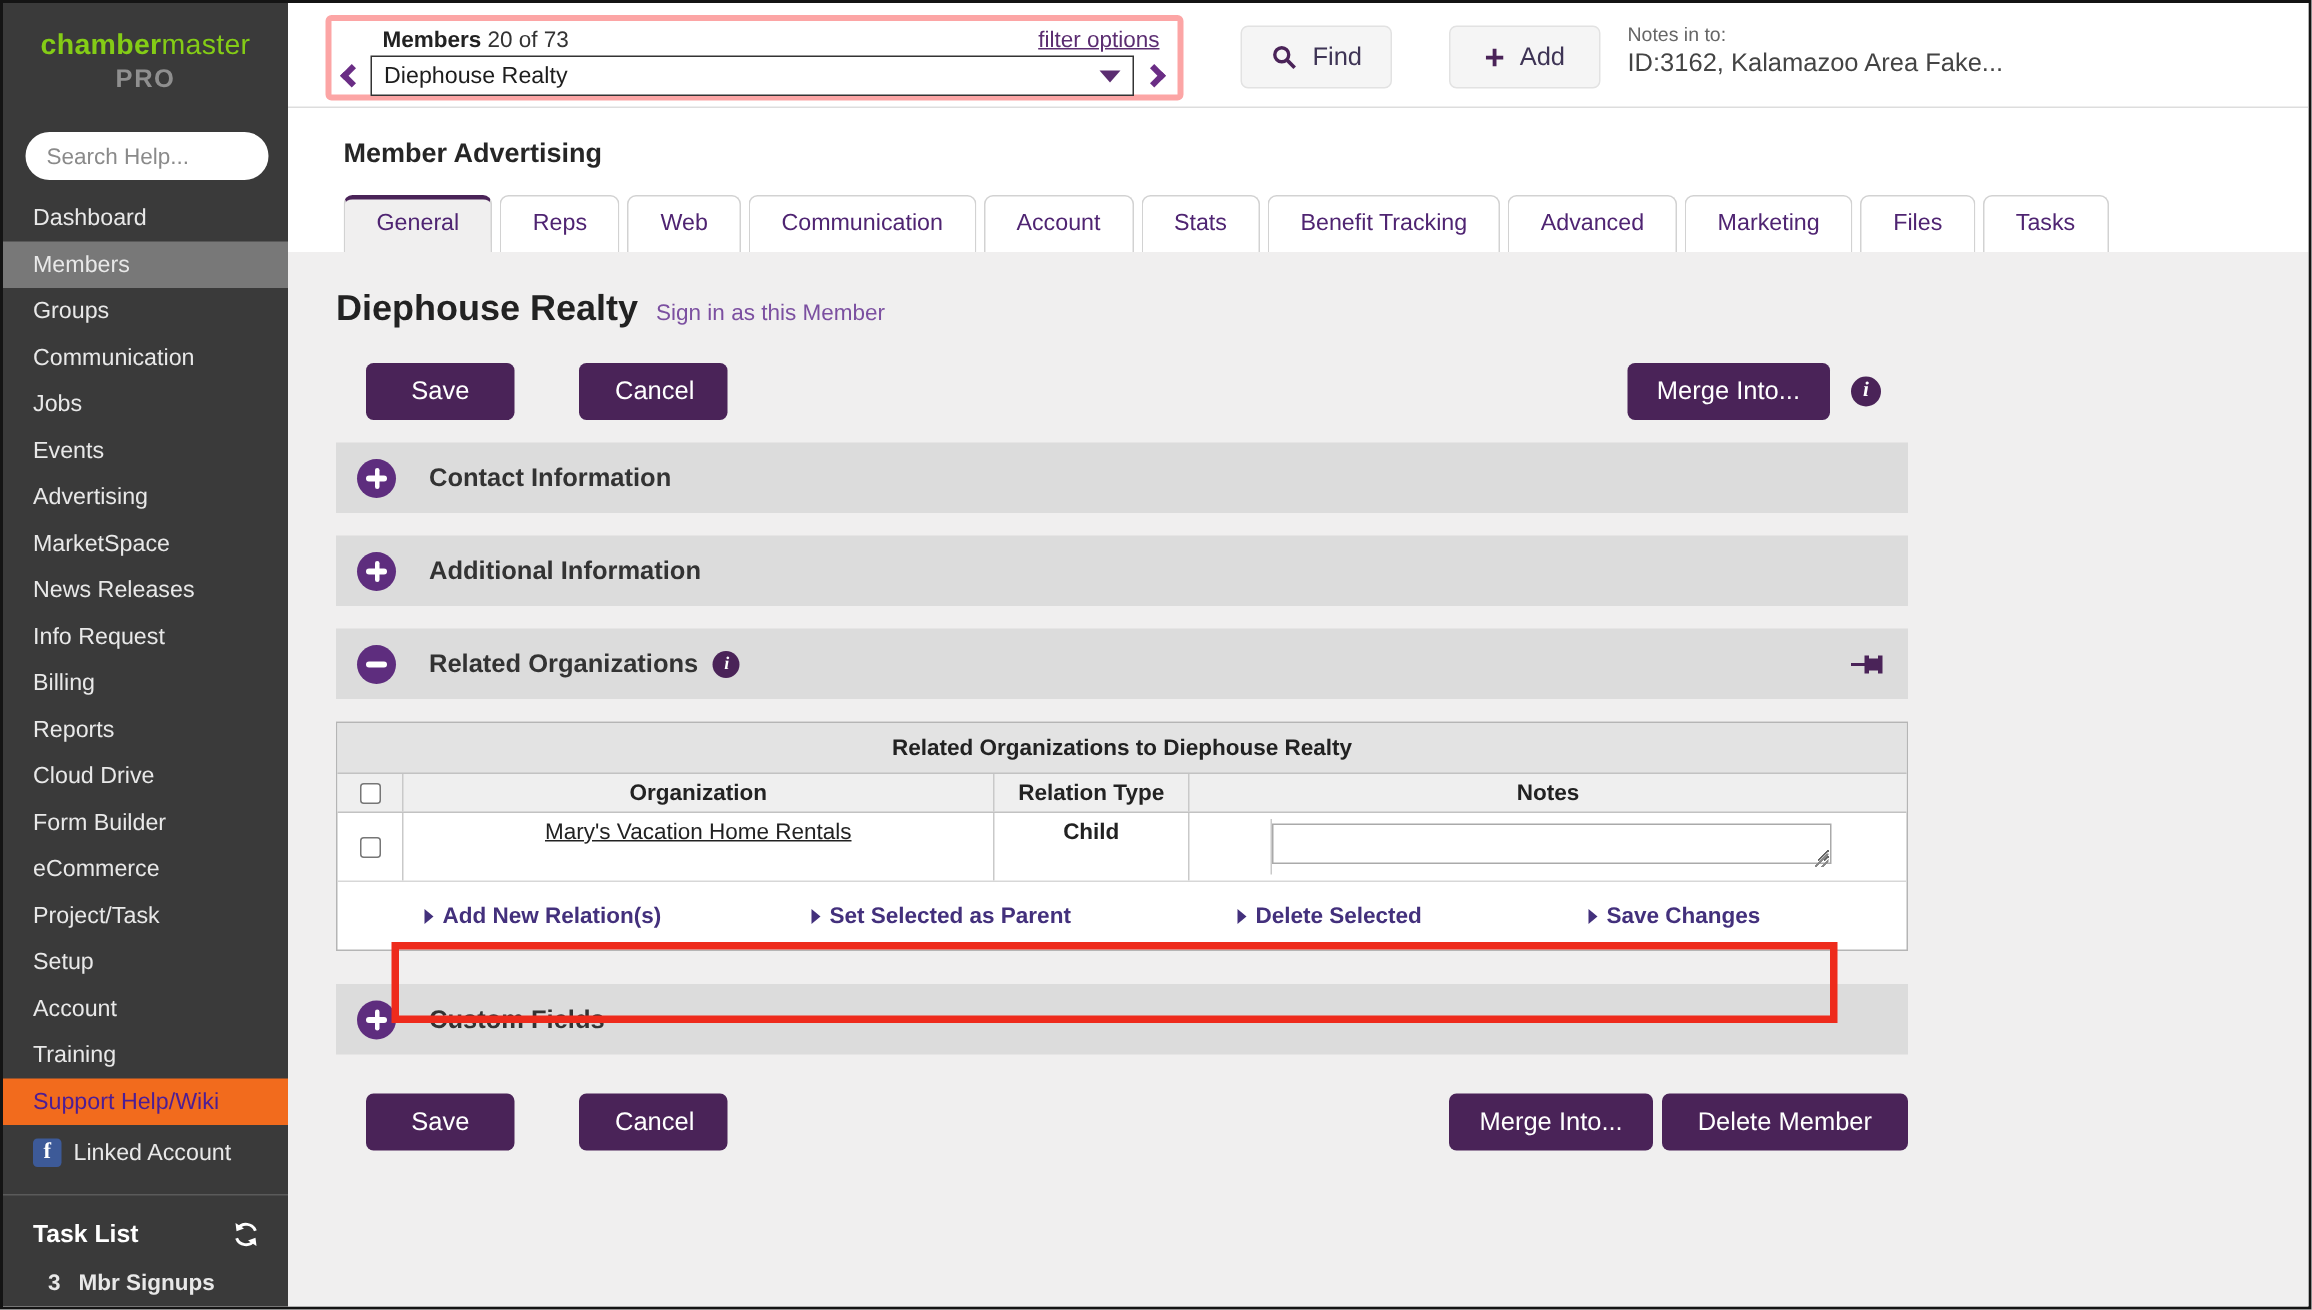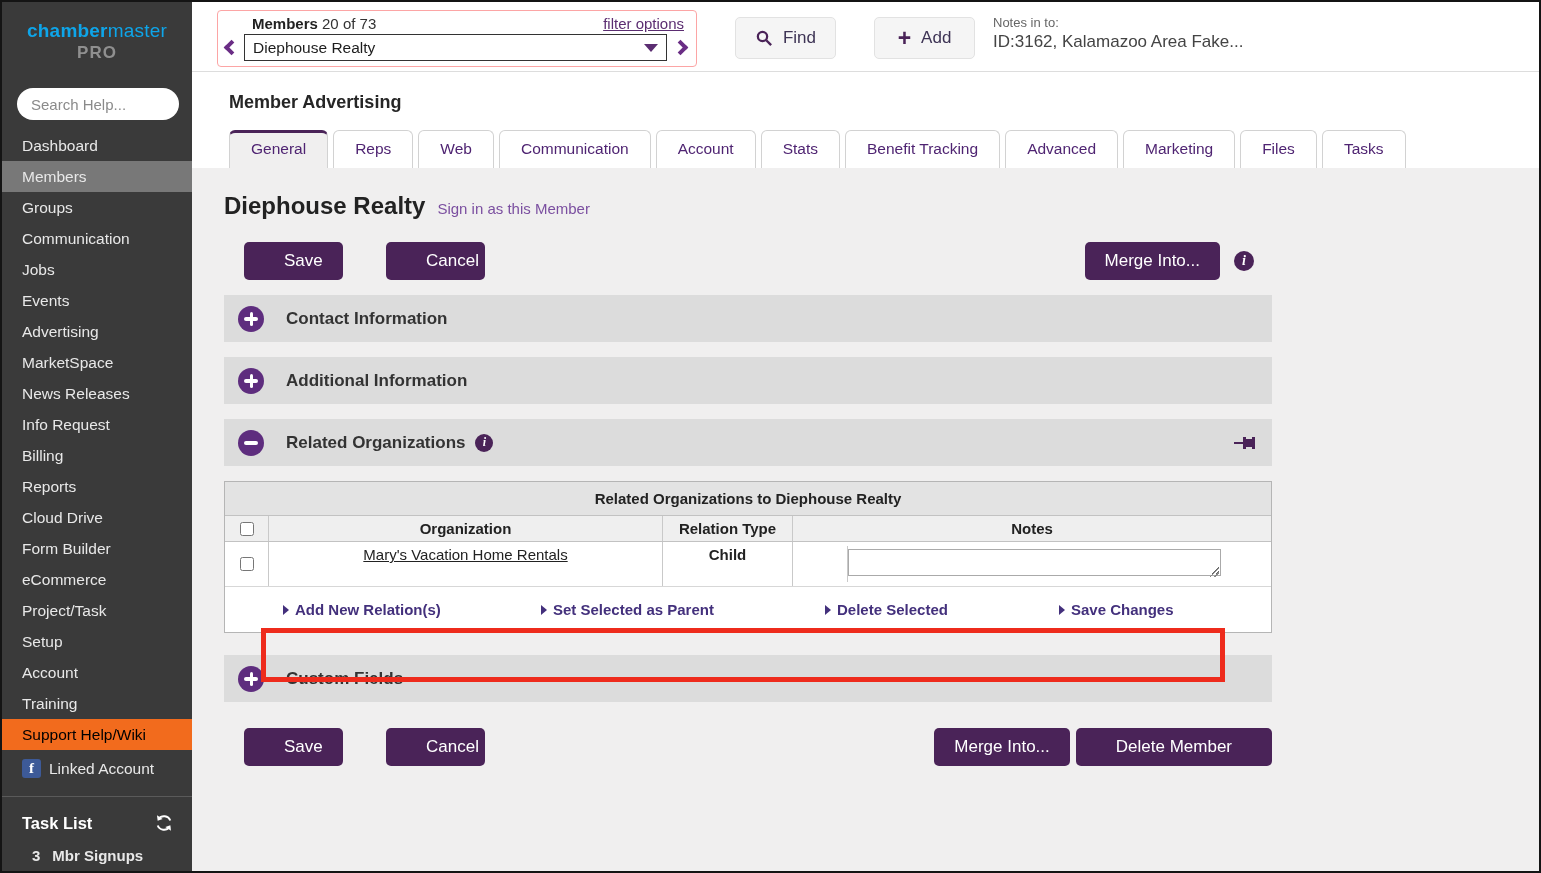--- a/index.html
+++ b/index.html
@@ -3,44 +3,44 @@
 <meta charset="utf-8">
 <style>
   * { margin:0; padding:0; box-sizing:border-box; }
   html,body { background:#888; }
   body { font-family:"Liberation Sans", sans-serif; }
   .screen{ width:1541px; height:873px; border:2px solid #141414; background:#fff; display:flex; overflow:hidden; }
 
   
   .sidebar{ width:190px; min-width:190px; background:#3a3a3a; color:#e8e8e8; display:flex; flex-direction:column; overflow:hidden; }
   .logo{ text-align:center; padding-top:18px; height:72px; }
-  .logo .l1{ font-size:19px; color:#0ea5e9; letter-spacing:.2px; }
+  .logo .l1{ font-size:19px; color:#84cc16; letter-spacing:.2px; }
   .logo .l1 b{ font-weight:bold; }
   .logo .l2{ font-size:17px; font-weight:bold; color:#8f8f8f; letter-spacing:1px; margin-top:1px;}
   .search-wrap{ padding:14px 13px 10px 15px; }
   .search-input{ width:100%; height:32px; border:none; border-radius:16px; padding:0 14px; font-size:15px; color:#444; outline:none; font-family:"Liberation Sans",sans-serif; background:#fff; }
   .search-input::placeholder{ color:#8a8a8a; }
   .nav{ flex:0 0 auto; }
   .nav-item{ font-size:15.5px; padding:5px 8px 5px 20px; line-height:21px; cursor:pointer; color:#e8e8e8; }
   .nav-item.selected{ background:#787878; }
-  .nav-item.orange{ background:#f26b1d; color:#000000; }
+  .nav-item.orange{ background:#f26b1d; color:#4c1d95; }
   .nav-item.linked{ display:flex; align-items:center; gap:8px; padding-top:8px; }
   .fb-icon{ width:19px; height:19px; background:#3d5a98; color:#fff; font-weight:bold; border-radius:3px; font-size:15px; display:flex; align-items:center; justify-content:center; font-family:"Liberation Serif",serif; }
   .side-divider{ border-top:1px solid #5a5a5a; margin-top:12px; }
   .tasklist{ padding:16px 18px 0 20px; }
   .tasklist-head{ display:flex; align-items:center; justify-content:space-between; }
   .tasklist-title{ font-size:16.5px; font-weight:bold; color:#fff; }
   .task-row{ display:flex; gap:12px; padding:14px 0 0 10px; font-size:15px; color:#e8e8e8; font-weight:bold; }
 
   
   .main{ flex:1; display:flex; flex-direction:column; background:#fff; overflow:hidden; }
 
   
   .topbar{ height:70px; min-height:70px; background:#fff; border-bottom:1px solid #ddd; display:flex; align-items:flex-start; padding:8px 0 0 25px; }
-  .member-nav{ border:1px solid #fca5a5; border-radius:4px; width:480px; height:57px; padding:4px 10px 0 8px; position:relative; }
+  .member-nav{ border:4px solid #fca5a5; border-radius:4px; width:572px; height:57px; padding:4px 10px 0 8px; position:relative; }
   .member-nav-top{ display:flex; justify-content:space-between; padding:0 2px 0 26px; font-size:15px; }
   .members-count b{ color:#222; }
   .members-count{ color:#333; }
   .filter-link{ color:#5b2d71; text-decoration:underline; cursor:pointer; }
   .member-nav-bottom{ display:flex; align-items:center; margin-top:2px; }
   .chev{ width:11px; height:11px; border-left:4px solid #6a2d85; border-bottom:4px solid #6a2d85; display:inline-block; cursor:pointer; }
   .chev.left{ transform:rotate(45deg); margin-right:7px; }
   .chev.right{ transform:rotate(225deg); margin-left:8px; }
   .member-select{ flex:1; height:27px; border:1.5px solid #333; background:#fff; display:flex; align-items:center; padding:0 8px; font-size:15.5px; color:#1d1d1d; cursor:pointer; position:relative; }
   .caret-down{ width:0; height:0; border-left:7px solid transparent; border-right:7px solid transparent; border-top:8px solid #5b2d71; margin-left:auto; }
@@ -56,21 +56,21 @@
   .tabs{ display:flex; gap:5px; margin-top:17px; align-items:flex-end; }
   .tab{ border:1px solid #d2d2d2; border-bottom:none; border-radius:6px 6px 0 0; background:#fff; color:#4f2472; font-size:15.5px; padding:9px 21px 10px 21px; cursor:pointer; white-space:nowrap; }
   .tab.active{ background:#f0efef; border-top:3px solid #4a2358; padding-top:7px; font-weight:normal; }
 
   
   .content{ background:#f0efef; flex:1; padding:24px 0 0 32px; position:relative; }
   .cwrap{ width:1048px; }
   .member-head{ display:flex; align-items:baseline; gap:12px; }
   .member-name{ font-size:24px; font-weight:bold; color:#222; }
   .signin-link{ font-size:15px; color:#7b4fa0; cursor:pointer; }
-  .btn{ background:#4a2358; color:#fff; border:none; border-radius:5px; font-size:17px; font-family:"Liberation Sans",sans-serif; padding:0 40px; height:38px; cursor:pointer; }
+  .btn{ background:#4a2358; color:#fff; border:none; border-radius:5px; font-size:17px; font-family:"Liberation Sans",sans-serif; padding:0 24px; height:38px; cursor:pointer; }
   .btnrow{ display:flex; align-items:center; margin-top:22px; }
   .btnrow .b-save{ width:99px; margin-left:20px; }
   .btnrow .b-cancel{ width:99px; margin-left:43px; }
   .btnrow .spacer{ flex:1; }
   .b-merge{ padding:4px 20px; }
   .info-icon{ width:20px; height:20px; border-radius:50%; background:#4a2358; color:#fff; font-family:"Liberation Serif",serif; font-style:italic; font-weight:bold; font-size:14px; display:flex; align-items:center; justify-content:center; margin-left:14px; cursor:pointer; }
 
   .secbar{ background:#dcdcdc; height:47px; margin-top:15px; display:flex; align-items:center; padding:0 14px; }
   .circle-btn{ width:26px; height:26px; border-radius:50%; background:#5e2d7e; position:relative; cursor:pointer; flex:none; }
   .circle-btn .h{ position:absolute; left:6px; top:11.5px; width:14px; height:3.5px; background:#fff; border-radius:2px; }

